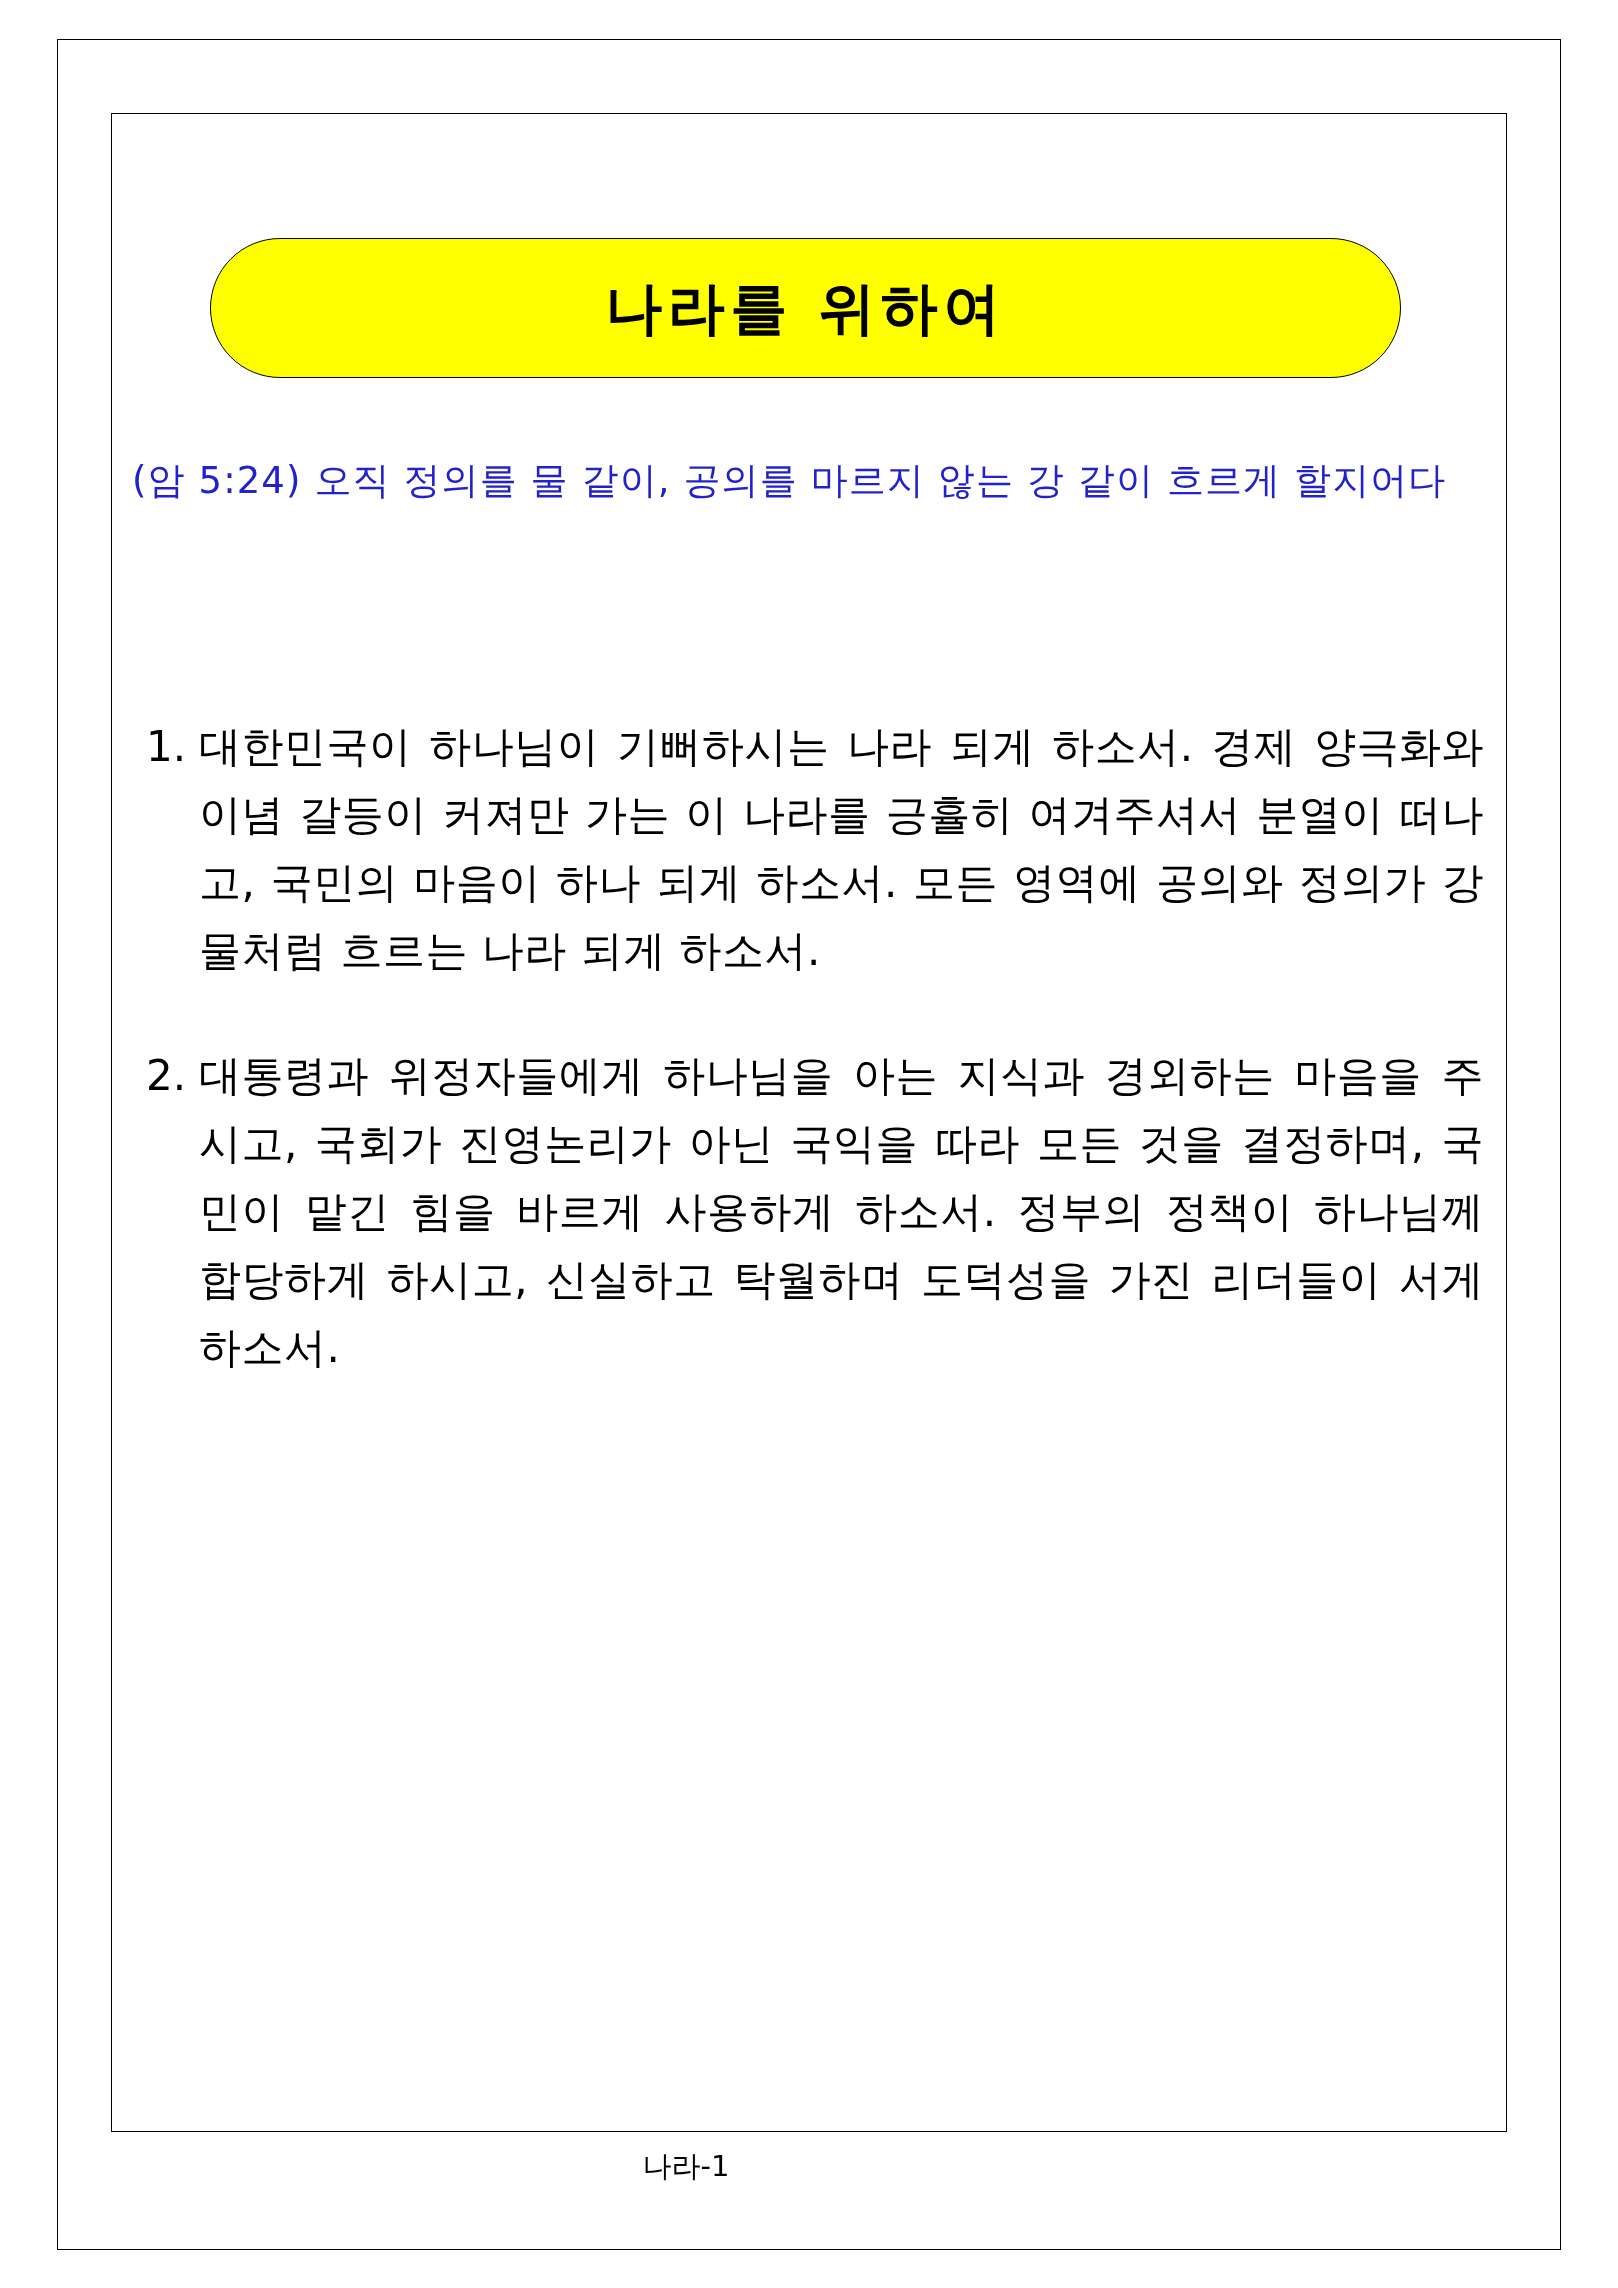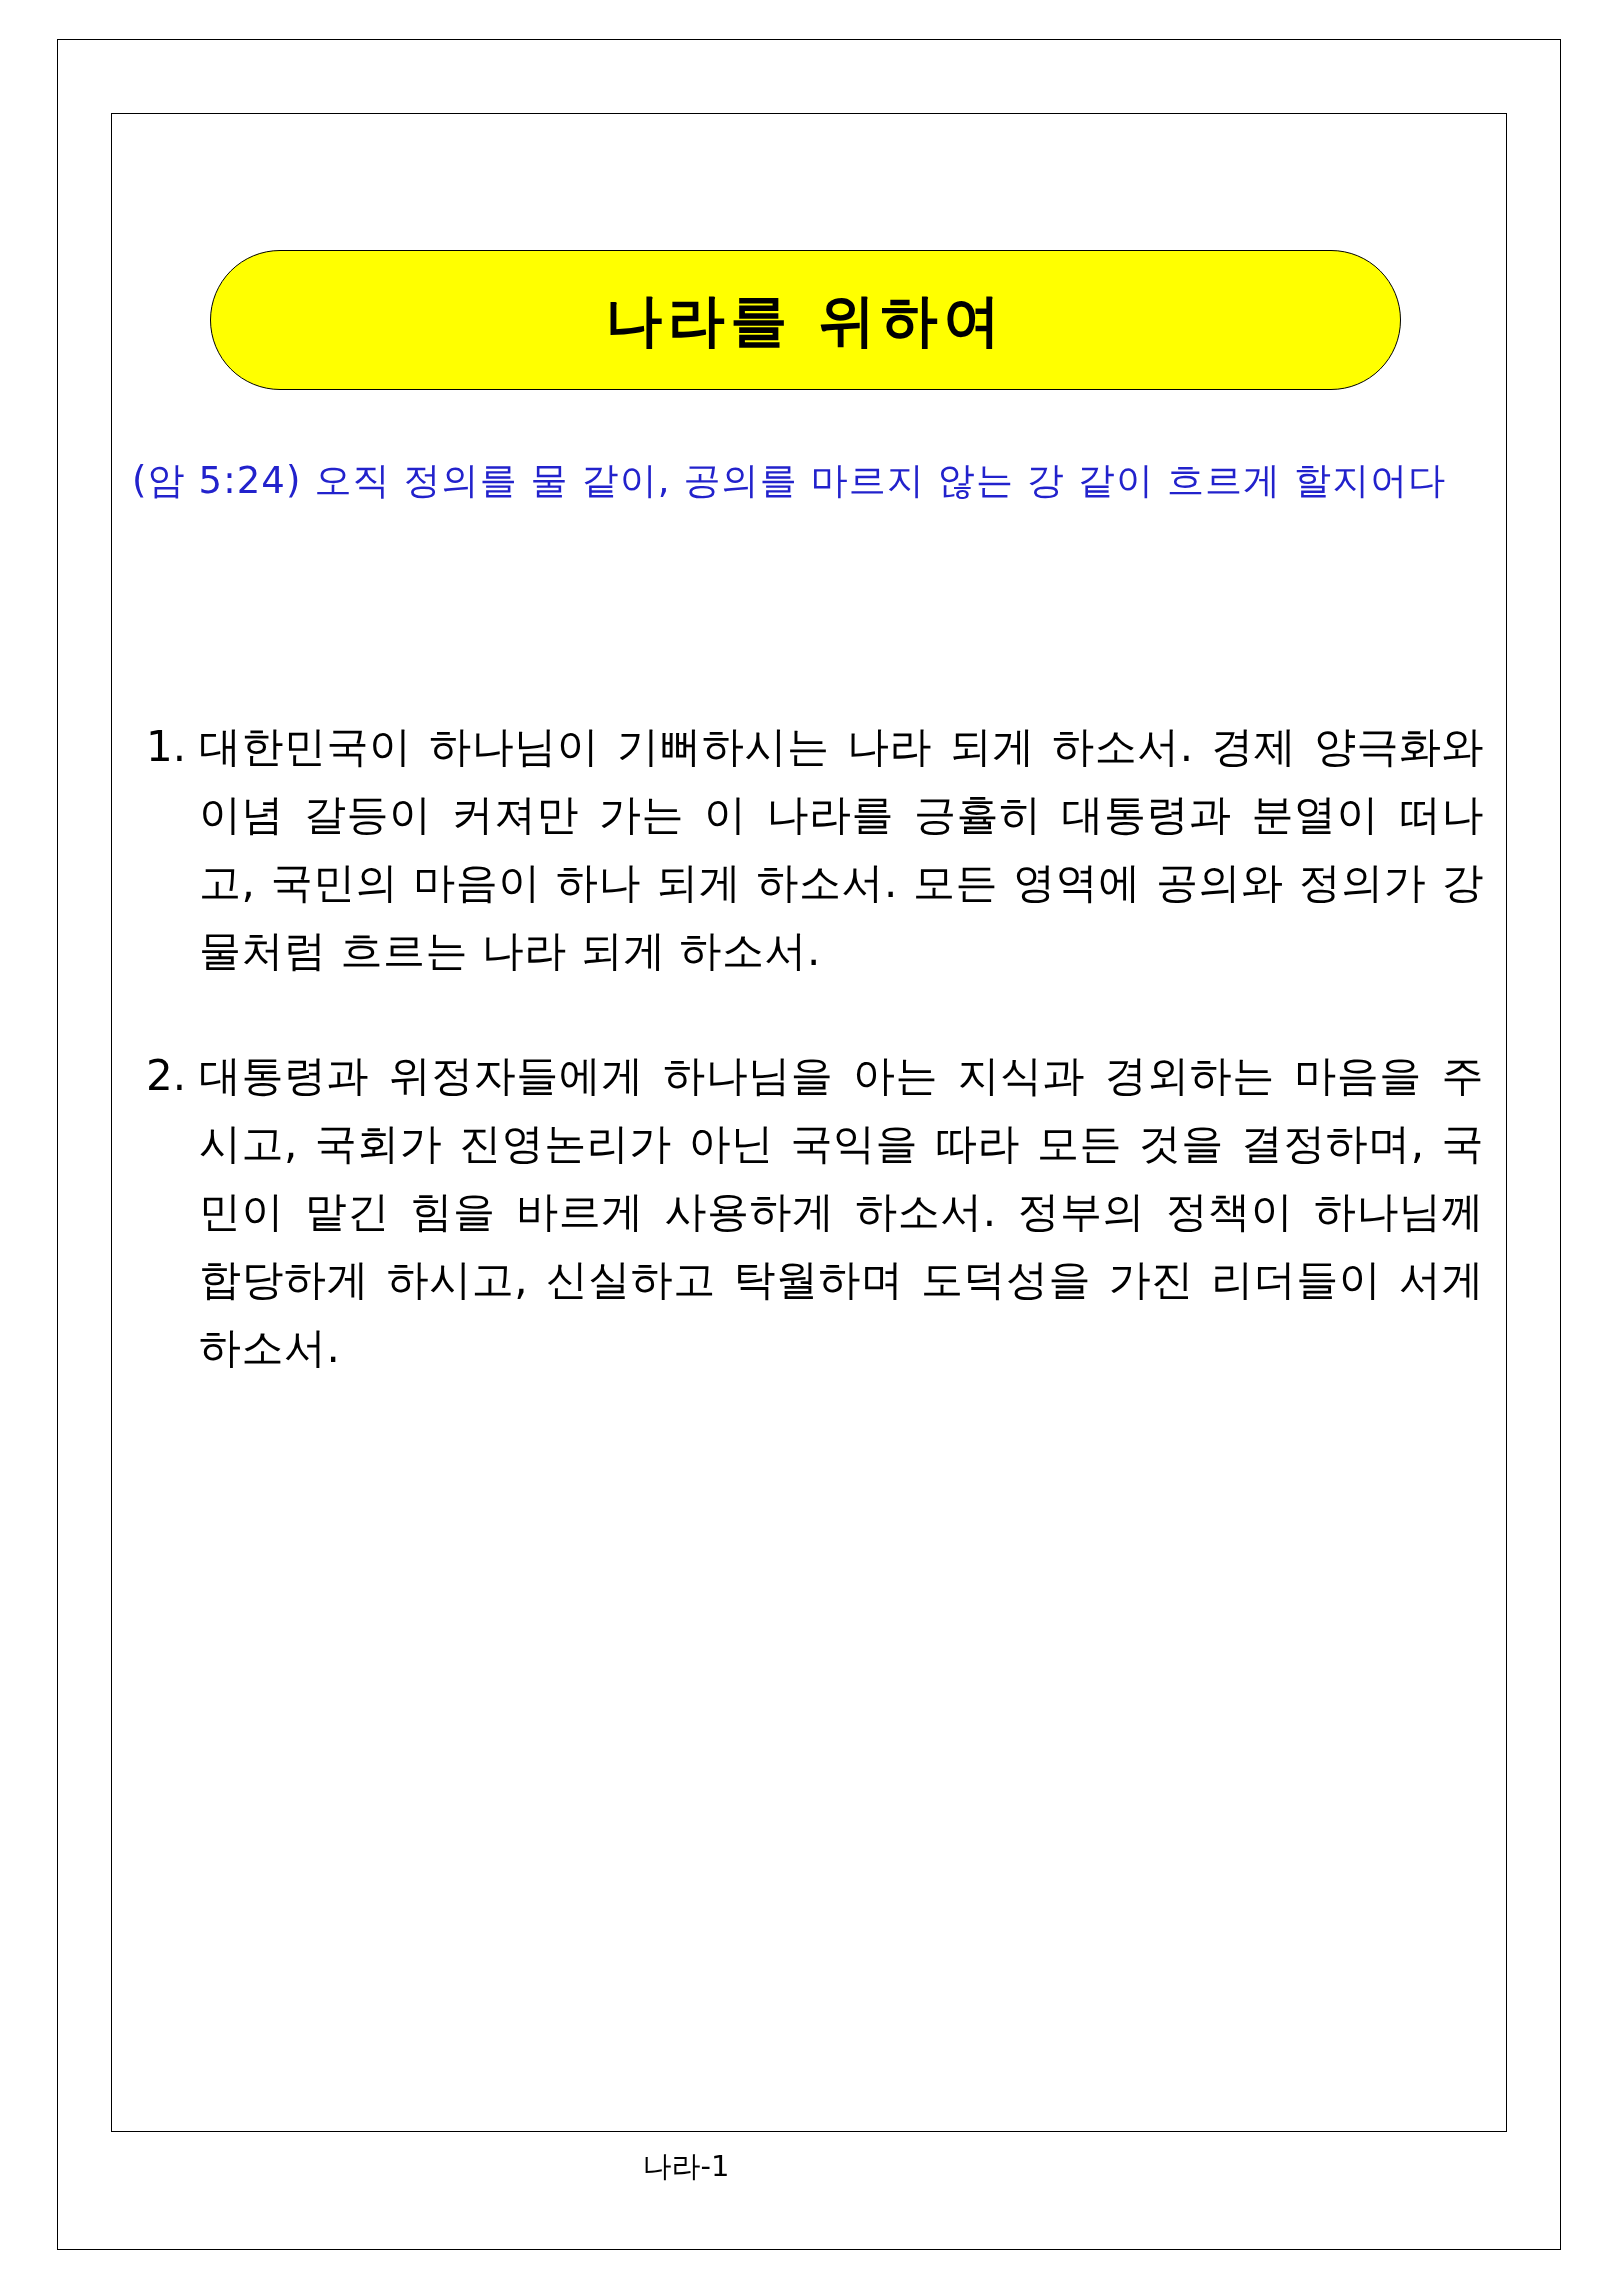--- a/index.html
+++ b/index.html
@@ -41,21 +41,21 @@
     width: 1396px;
     height: 2019px;
     border: 1.8px solid #000000;
     box-sizing: border-box;
   }
 
   
   .title-pill {
     position: absolute;
     left: 210px;
-    top: 250px;
+    top: 238px;
     width: 1191px;
     height: 140px;
     background: #ffff00;
     border: 1.8px solid #000000;
     border-radius: 70px;
     box-sizing: border-box;
     display: flex;
     align-items: center;
     justify-content: center;
   }
@@ -134,21 +134,21 @@
   <div class="title-pill">
     <span class="title-text">나라를 위하여</span>
   </div>
 
   <div class="verse">(암 5:24) 오직 정의를 물 같이, 공의를 마르지 않는 강 같이 흐르게 할지어다</div>
 
   <div class="prayer-list">
 
     <div class="prayer-item">
       <span class="prayer-num">1.</span>
-      <span class="prayer-text">대한민국이 하나님이 기뻐하시는 나라 되게 하소서. 경제 양극화와 이념 갈등이 커져만 가는 이 나라를 긍휼히 대통령과 분열이 떠나고, 국민의 마음이 하나 되게 하소서. 모든 영역에 공의와 정의가 강물처럼 흐르는 나라 되게 하소서.</span>
+      <span class="prayer-text">대한민국이 하나님이 기뻐하시는 나라 되게 하소서. 경제 양극화와 이념 갈등이 커져만 가는 이 나라를 긍휼히 여겨주셔서 분열이 떠나고, 국민의 마음이 하나 되게 하소서. 모든 영역에 공의와 정의가 강물처럼 흐르는 나라 되게 하소서.</span>
     </div>
 
     <div class="prayer-item">
       <span class="prayer-num">2.</span>
       <span class="prayer-text">대통령과 위정자들에게 하나님을 아는 지식과 경외하는 마음을 주시고, 국회가 진영논리가 아닌 국익을 따라 모든 것을 결정하며, 국민이 맡긴 힘을 바르게 사용하게 하소서. 정부의 정책이 하나님께 합당하게 하시고, 신실하고 탁월하며 도덕성을 가진 리더들이 서게 하소서.</span>
     </div>
 
   </div>
 
   <div class="footer">나라-1</div>

